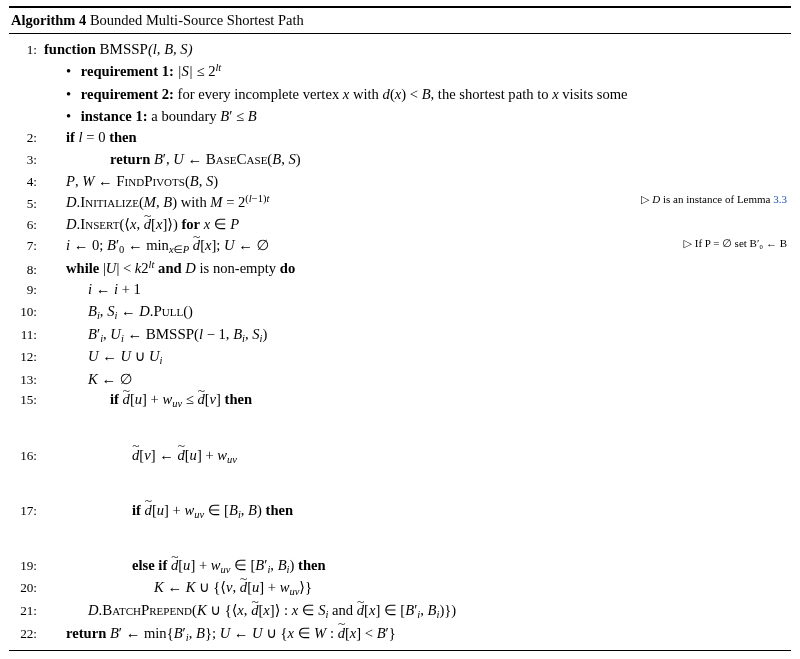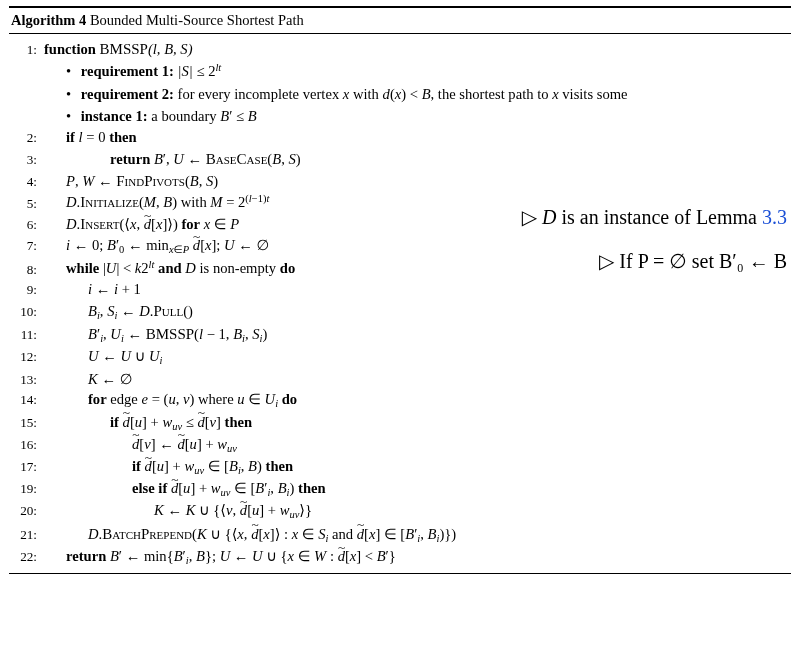--- a/index.html
+++ b/index.html
@@ -59,33 +59,33 @@
     font-size: 13.2px;
     font-family: "Liberation Serif", serif;
   }
   .body {
     flex: 1;
     position: relative;
   }
   .ind1 { padding-left: 22px; }
   .ind2 { padding-left: 44px; }
   .ind3 { padding-left: 66px; }
-  .ind4 { padding-left: 88px; }
+  .ind4 { padding-left: 88px; margin-top: 33px; }
   .ind5 { padding-left: 110px; }
   .kw { font-weight: bold; }
   .sc {
     font-variant: small-caps;
     font-size: 15px;
   }
   .it { font-style: italic; }
   .comment {
     position: absolute;
     right: 2px;
-    top: 12px;
-    font-size: 20px;
+    top: 0;
+    font-size: 11px;
     white-space: nowrap;
   }
   .bullet-line {
     display: flex;
     align-items: flex-start;
     font-size: 14.6px;
     line-height: 1.38;
     padding: 1.2px 0;
   }
   .bullet-line .lineno { visibility: hidden; }
@@ -266,31 +266,20 @@
       </span>
     </div>
 
     <div class="line">
       <span class="lineno">13:</span>
       <span class="body ind2">
         <span class="it">K</span> ← ∅
       </span>
     </div>
 
-    <div class="line">
-      <span class="lineno">14:</span>
-      <span class="body ind2">
-        <span class="kw">for</span>
-        <span>edge</span>
-        <span class="it">e</span> = (<span class="it">u</span>, <span class="it">v</span>)
-        <span>where</span>
-        <span class="it">u</span> ∈ <span class="it">U<sub>i</sub></span>
-        <span class="kw">do</span>
-      </span>
-    </div>
 
     <div class="line">
       <span class="lineno">15:</span>
       <span class="body ind3">
         <span class="kw">if</span>
         <span class="tilde-d">d</span>[<span class="it">u</span>] + <span class="it">w<sub>uv</sub></span> ≤ <span class="tilde-d">d</span>[<span class="it">v</span>]
         <span class="kw">then</span>
       </span>
     </div>
 

